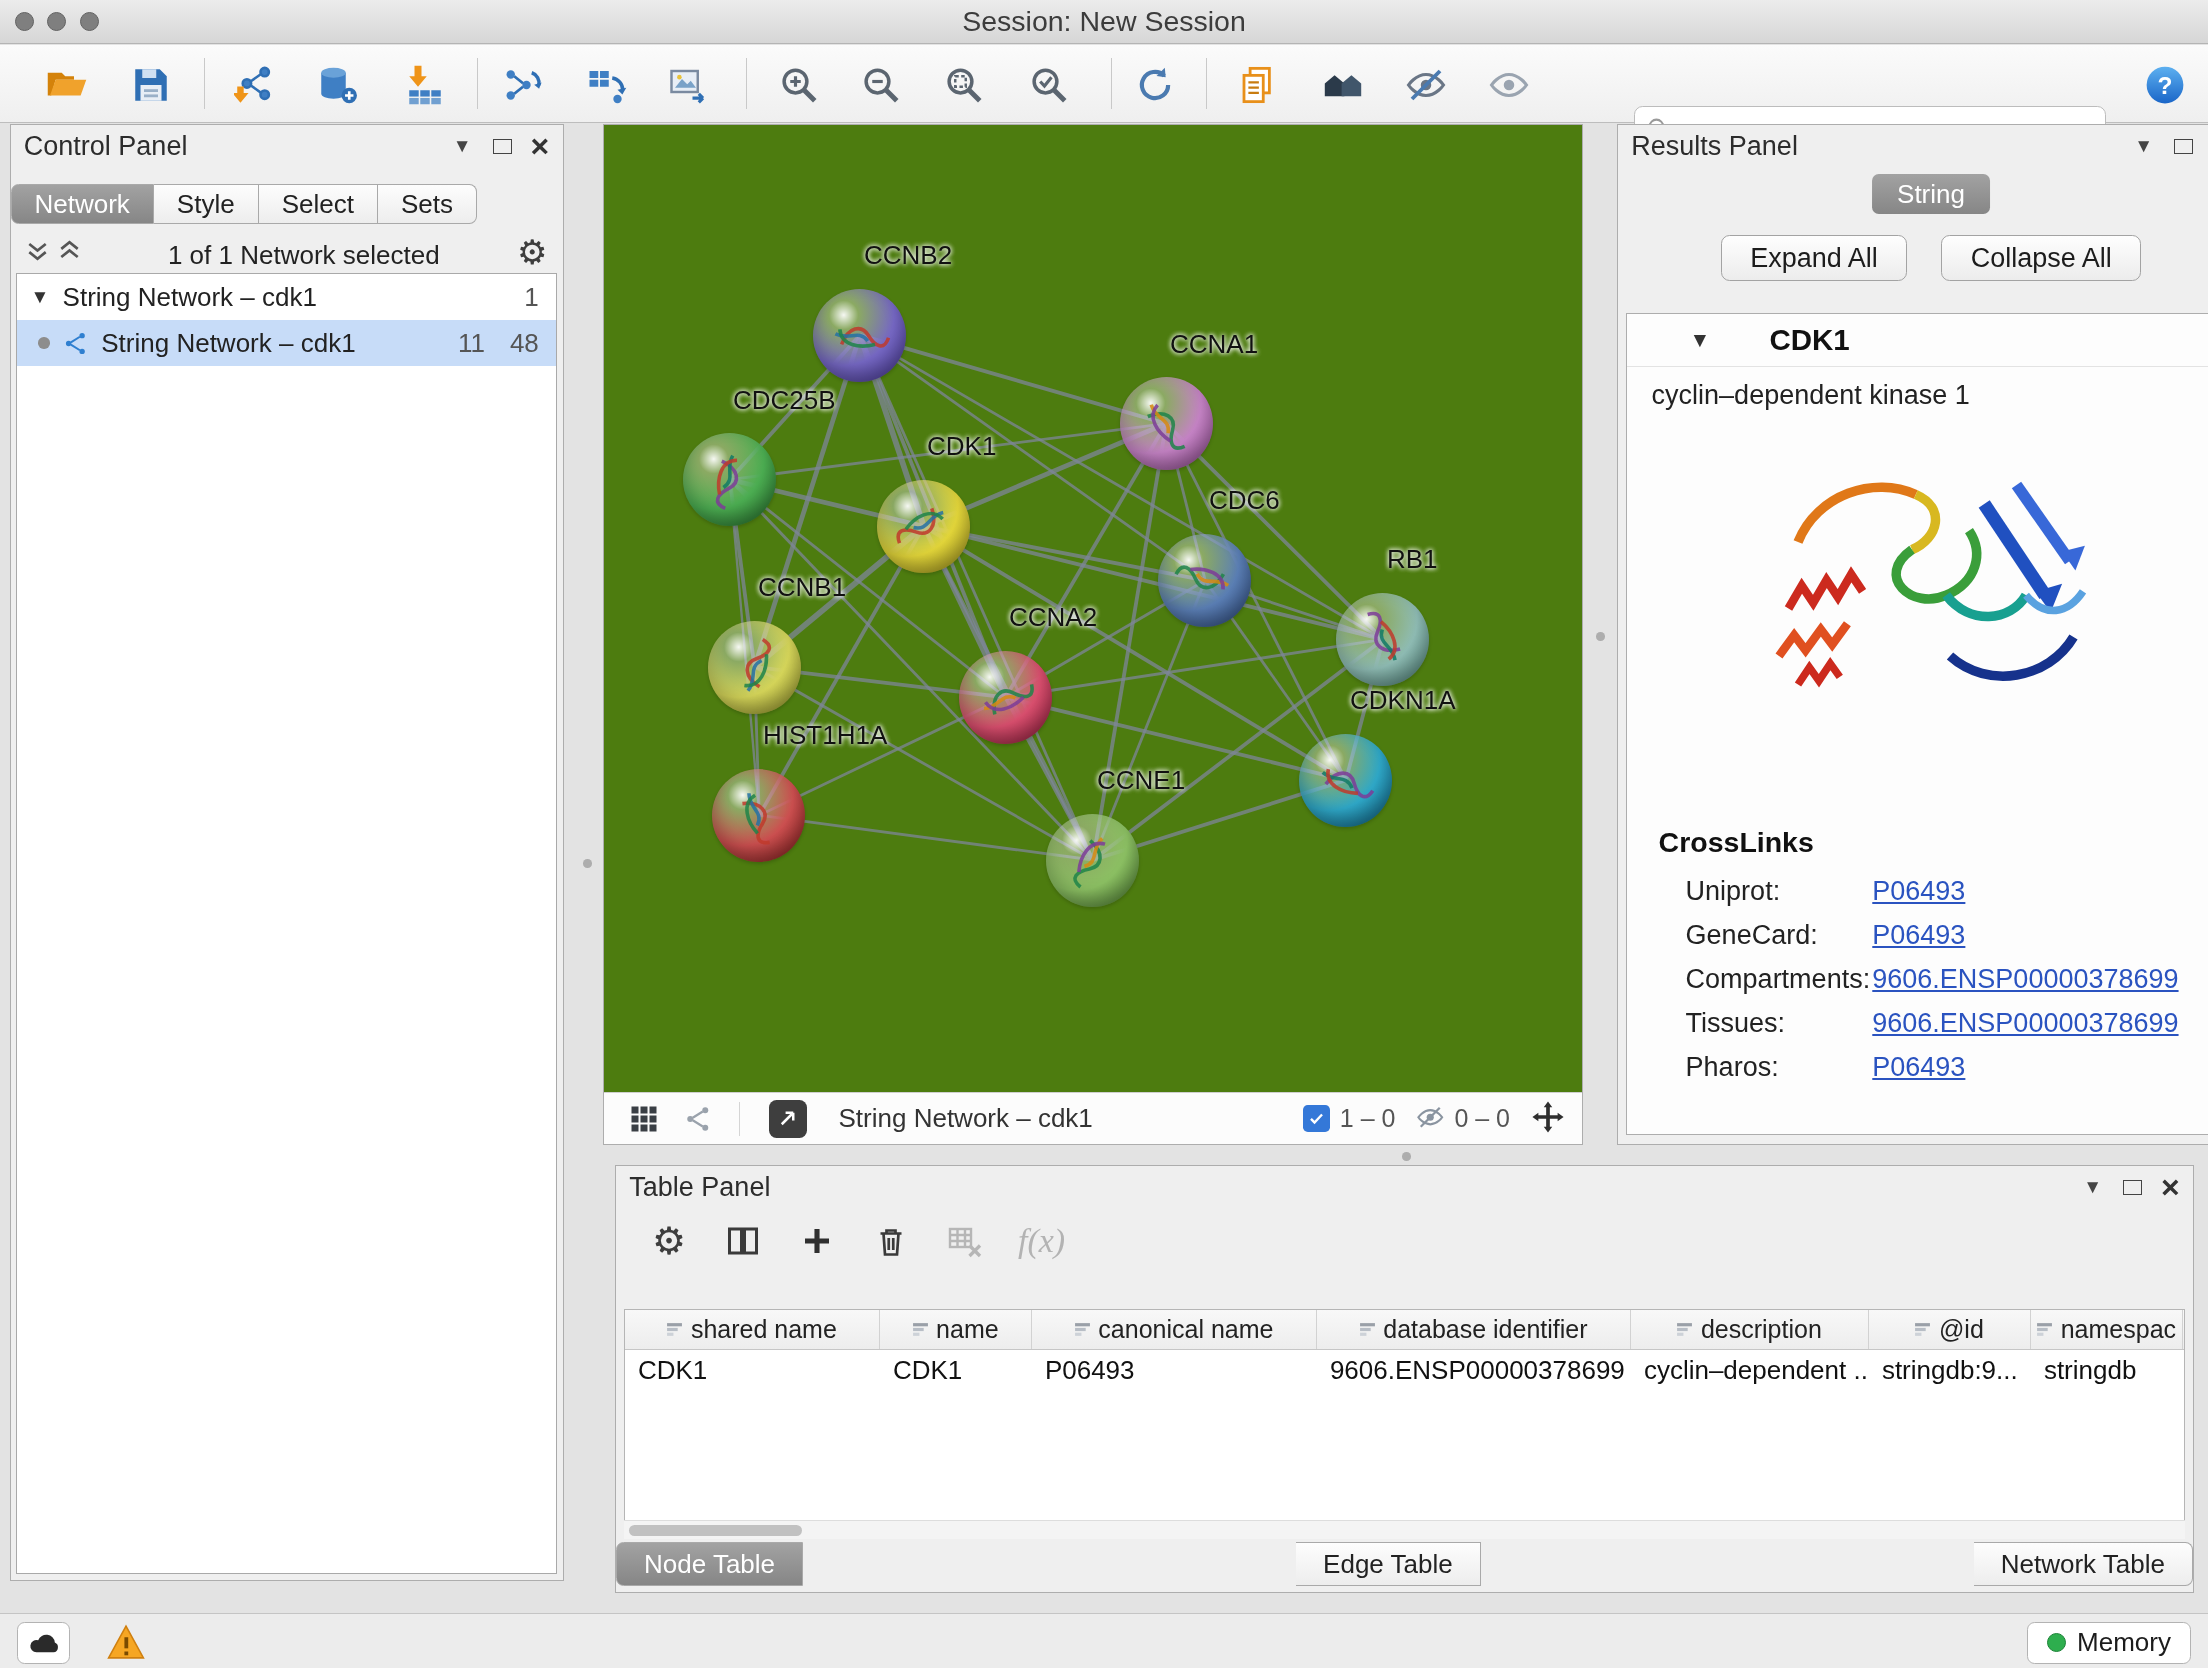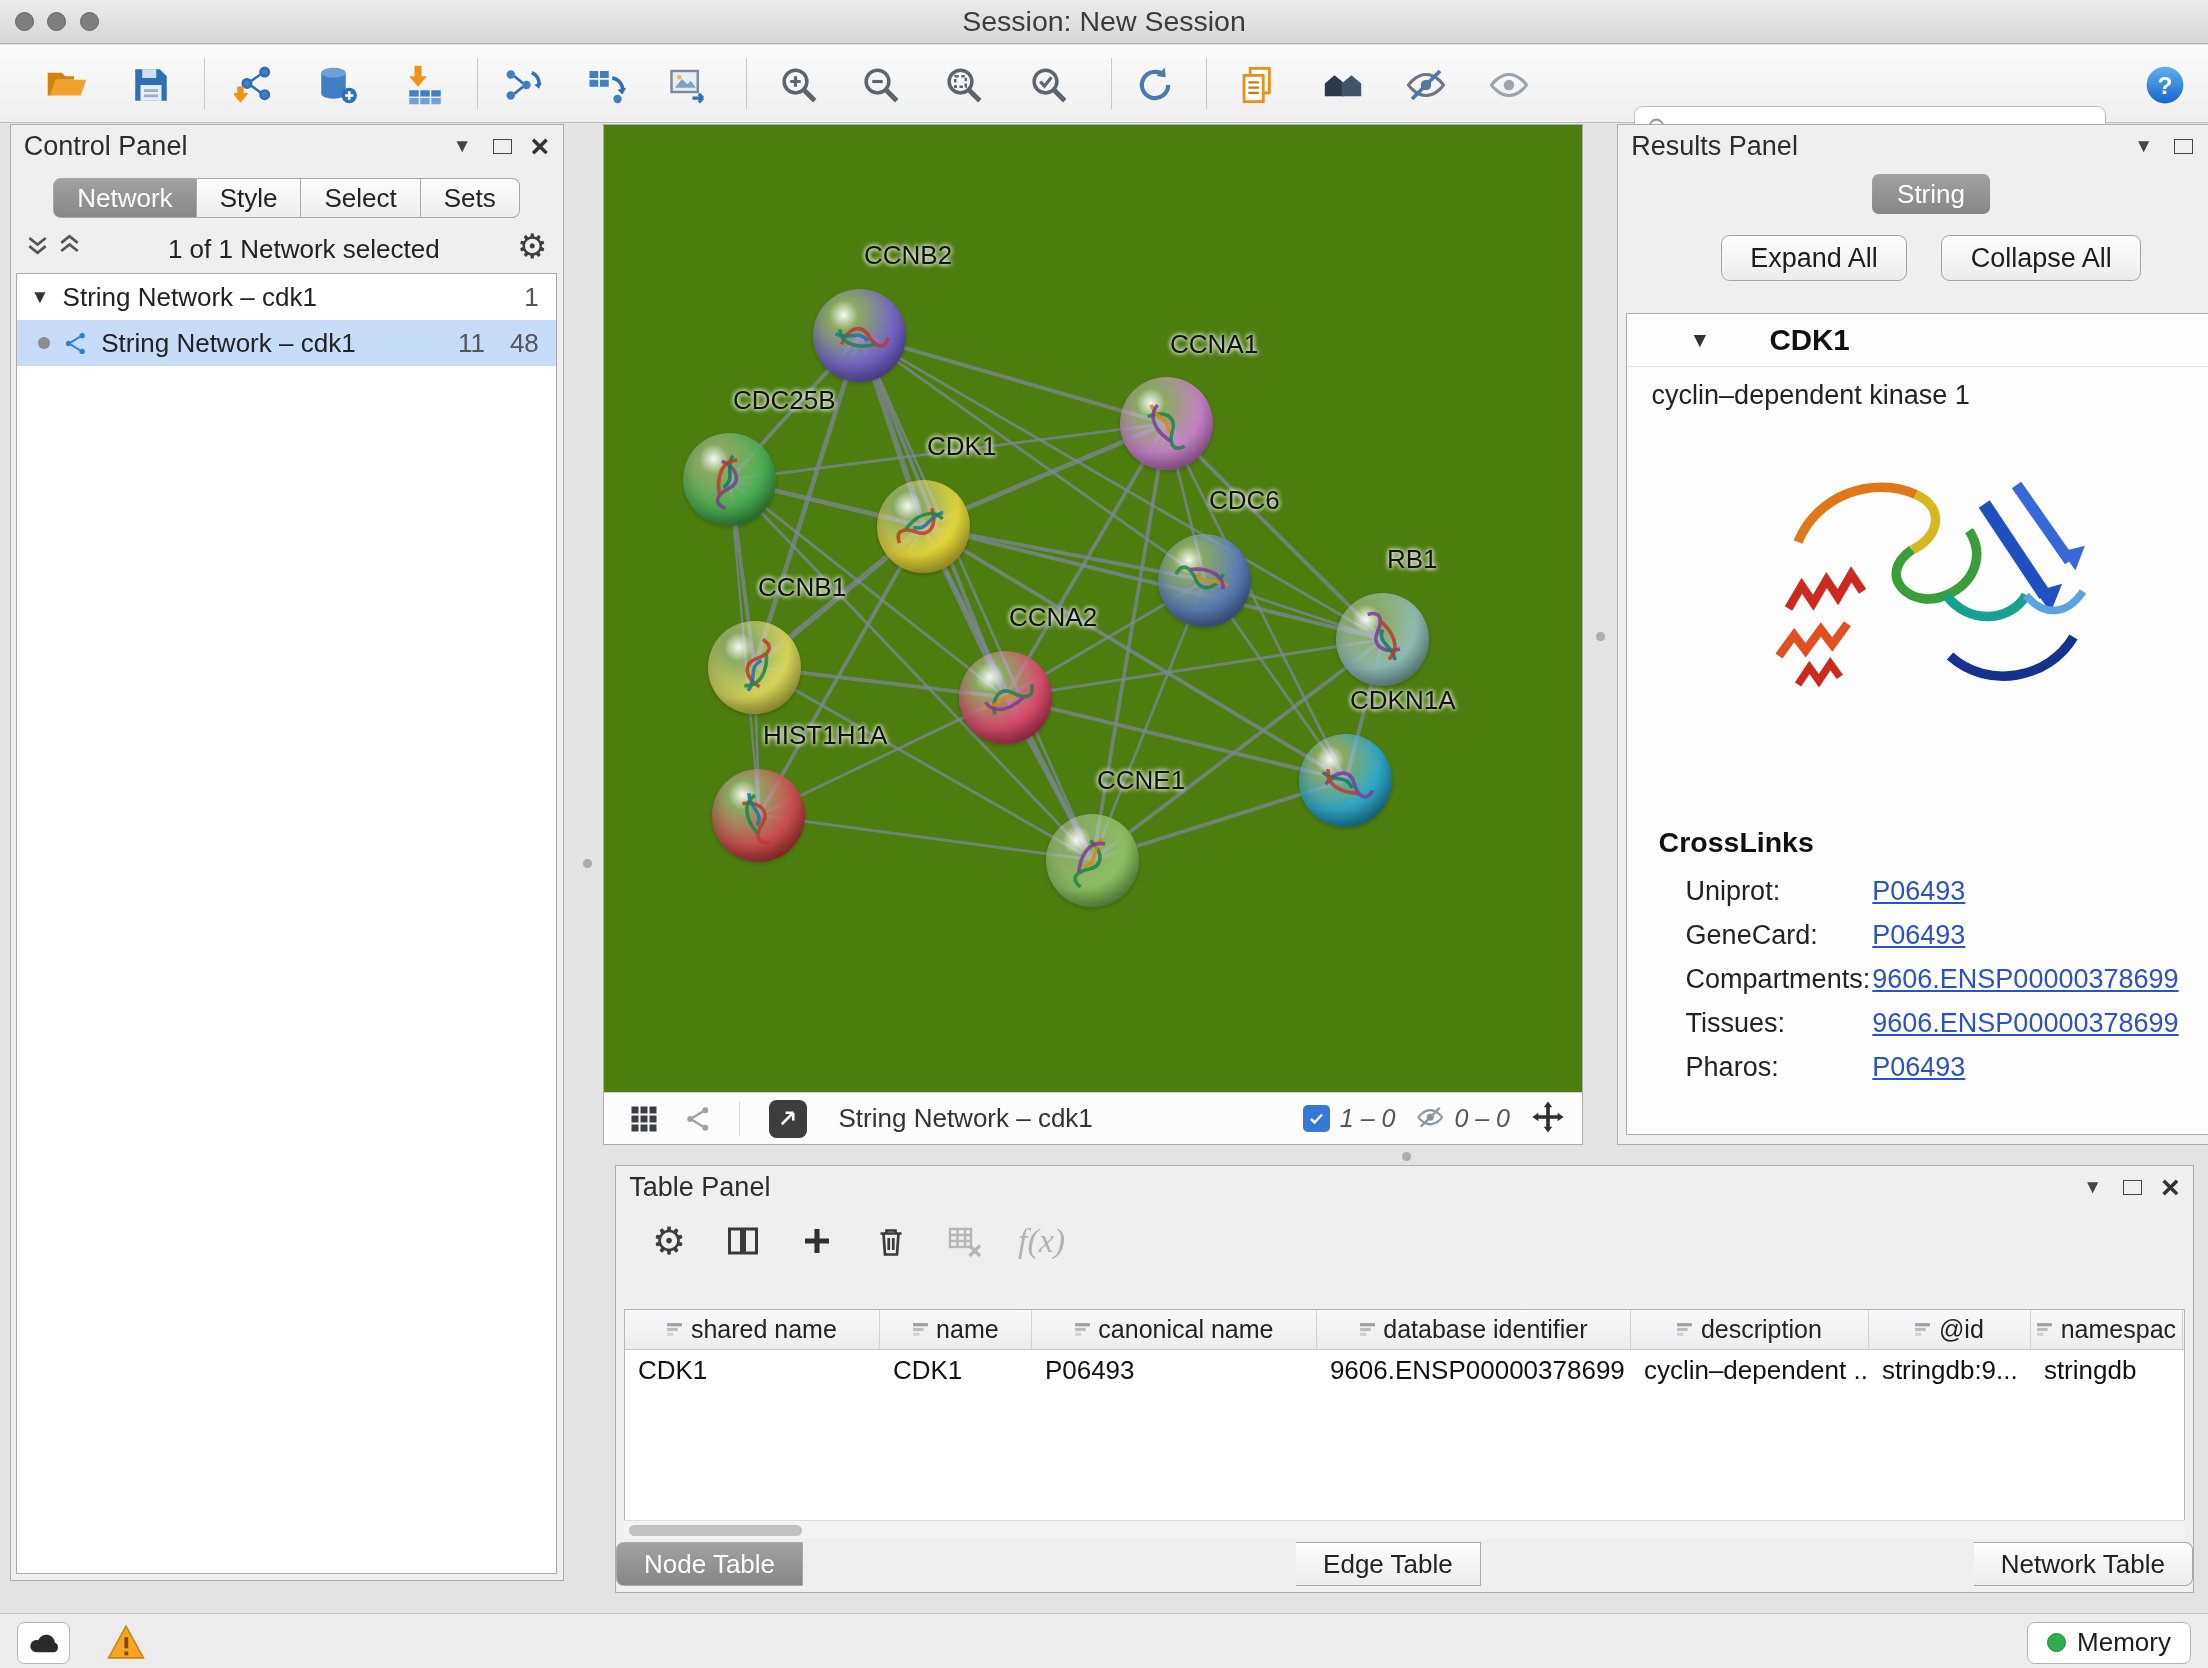--- a/index.html
+++ b/index.html
@@ -30,21 +30,21 @@
   .panel { position:absolute; background:#efefef; border:1px solid #adadad; }
   .panel-hd { height:42px; display:flex; align-items:center; padding:0 13.3px; }
   .panel-hd .ph-title { font-size:27px; color:#2c2c2c; }
   .panel-hd .ph-sp { flex:1; }
   .ph-caret { font-size:19px; color:#444; margin-right:21px; }
   .ph-float { width:19px; height:15px; border:1.9px solid #444; margin-right:19px; }
   .ph-close { font-size:32px; font-weight:bold; color:#333; line-height:19px; }
 
   
   #control-panel { left:9.5px; top:124px; width:554px; height:1457px; }
-  .seg-tabs { display:flex; justify-content:center; margin-top:11px; }
+  .seg-tabs { display:flex; margin-top:17px; }
   .seg { height:40px; padding:0 23px; display:flex; align-items:center; font-size:26px;
     background:linear-gradient(#fdfdfd,#ededed); border:1px solid #a9a9a9; border-left:none; color:#222; }
   .seg:first-child { border-left:1px solid #a9a9a9; border-radius:7.6px 0 0 7.6px; }
   .seg:last-child { border-radius:0 7.6px 7.6px 0; }
   .seg.active { background:linear-gradient(#a2a2a2,#868686); color:#fff; }
   .cp-status { height:55px; display:flex; align-items:center; padding:0 15px; }
   .cp-status .chev { margin-right:9.5px; }
   .cp-status .txt { flex:1; text-align:center; font-size:26px; color:#222;margin-top:8px; }
   .gear-glyph { font-size:34px; color:#3e3e3e; line-height:34px; }
   .tree-box { position:absolute; left:5.7px; right:5.7px; top:148px; bottom:5.7px; background:#fff; border:1px solid #a9a9a9; }
@@ -64,21 +64,21 @@
   .node { position:absolute; width:93px; height:93px; border-radius:50%;
     box-shadow: inset 0 -9.5px 17px rgba(0,0,0,.25), 0 1.9px 3.8px rgba(0,0,0,.18); }
   .node svg.squiggle { position:absolute; left:13.3px; top:13.3px; width:67px; height:67px; }
   .node-label { position:absolute; font-size:26px; color:#111; text-shadow:0 0 4.8px #fff,0 0 4.8px #fff; white-space:nowrap; }
   .net-toolbar { position:absolute; left:0; bottom:0; width:978px; height:52px; border-top:1px solid #cfcfcf;
     background:#fcfcfc; display:flex; align-items:center; }
   .net-toolbar .nt-icon { margin-left:25px; display:flex; align-items:center; }
   .nt-sep { width:1px; height:34px; background:#d5d5d5; margin-left:25px; }
   .round-btn { width:38px; height:38px; background:#3e3e3e; border-radius:7.6px; display:flex; align-items:center; justify-content:center; margin-left:28.5px; }
   .nt-name { font-size:26px; color:#333; margin-left:32px; }
-  .nt-right { margin-left:auto; display:flex; align-items:center;font-style:italic; }
+  .nt-right { margin-left:auto; display:flex; align-items:center; }
   .cbx { width:27px; height:27px; background:#3478d8; border-radius:4.8px; display:flex; align-items:center; justify-content:center; }
   .nt-count { font-size:25px; color:#555; margin:0 21px 0 9.5px; }
 
   
   #results-panel { left:1617px; top:124px; width:628px; height:1021px; }
   .string-tab { position:absolute; left:50%; transform:translateX(-50%); top:49px; height:40px; padding:0 25px;
     background:linear-gradient(#a2a2a2,#868686); color:#fff; font-size:26px; border-radius:6.7px;
     display:flex; align-items:center; }
   .rp-buttons { position:absolute; top:110px; left:0; width:100%; display:flex; justify-content:center; gap:34px; }
   .rp-btn { height:46px; padding:0 28.5px; background:linear-gradient(#fefefe,#ececec); border:1px solid #a3a3a3;

